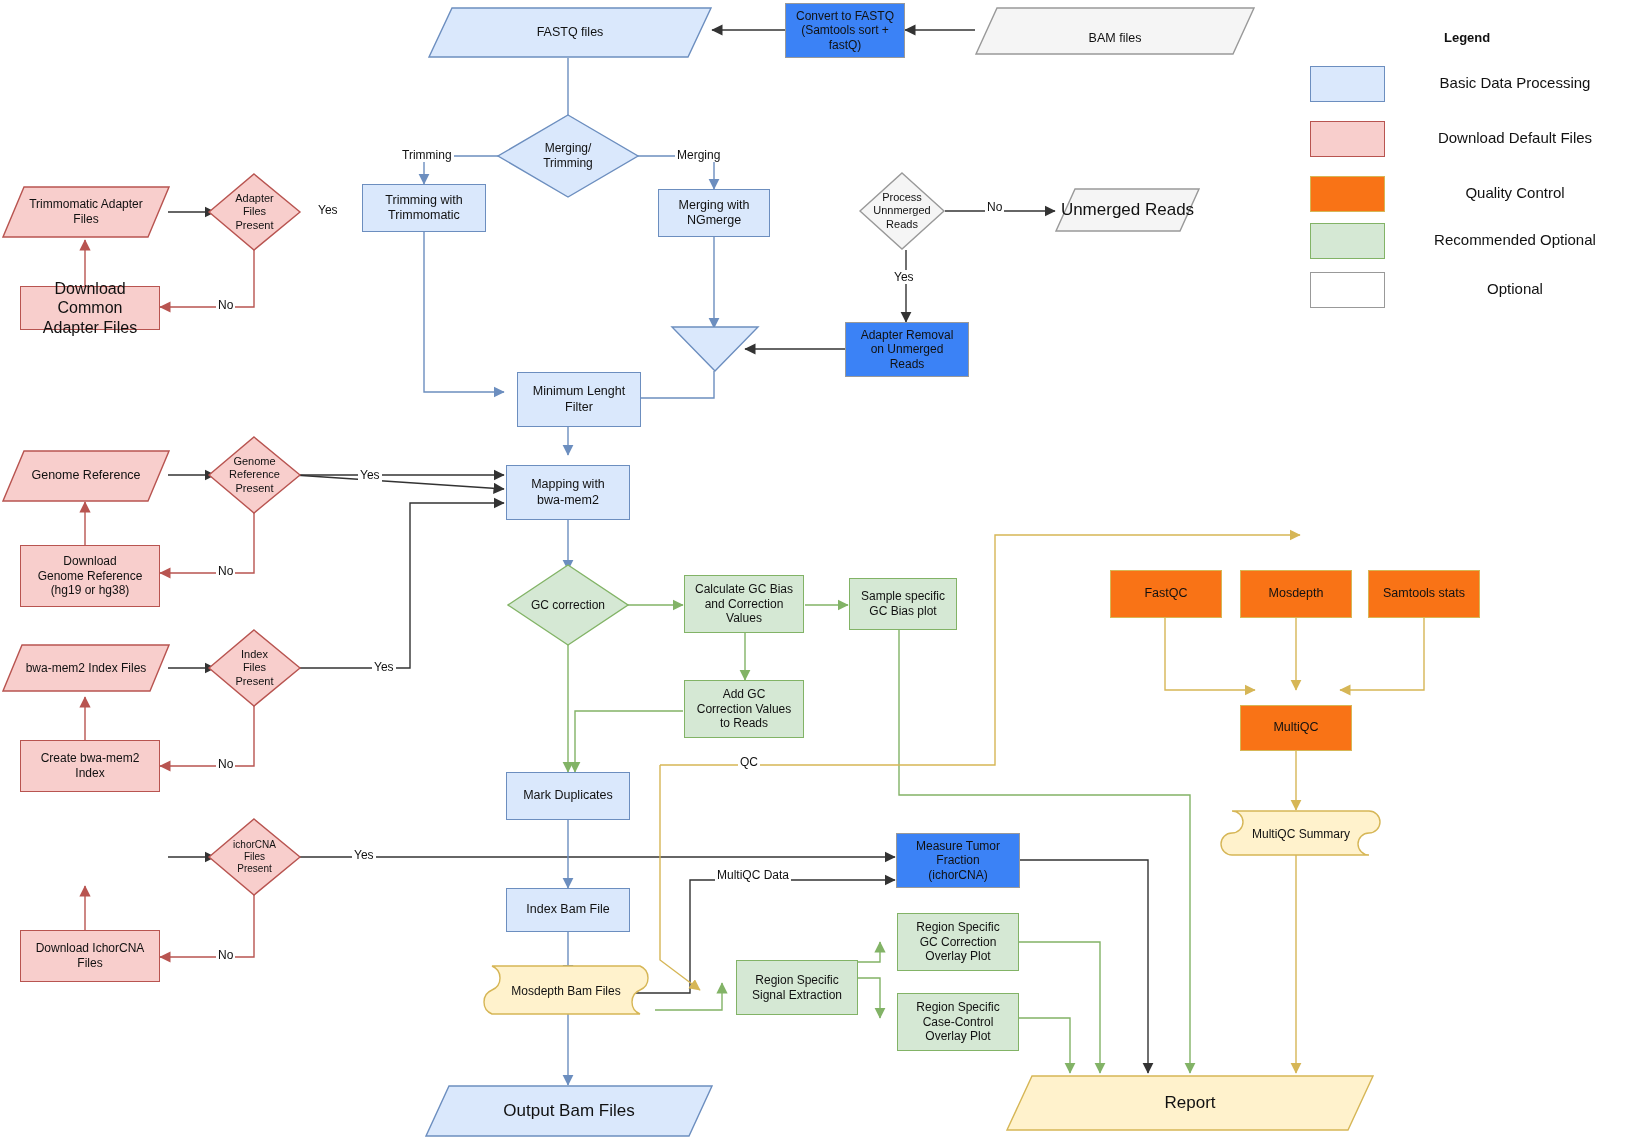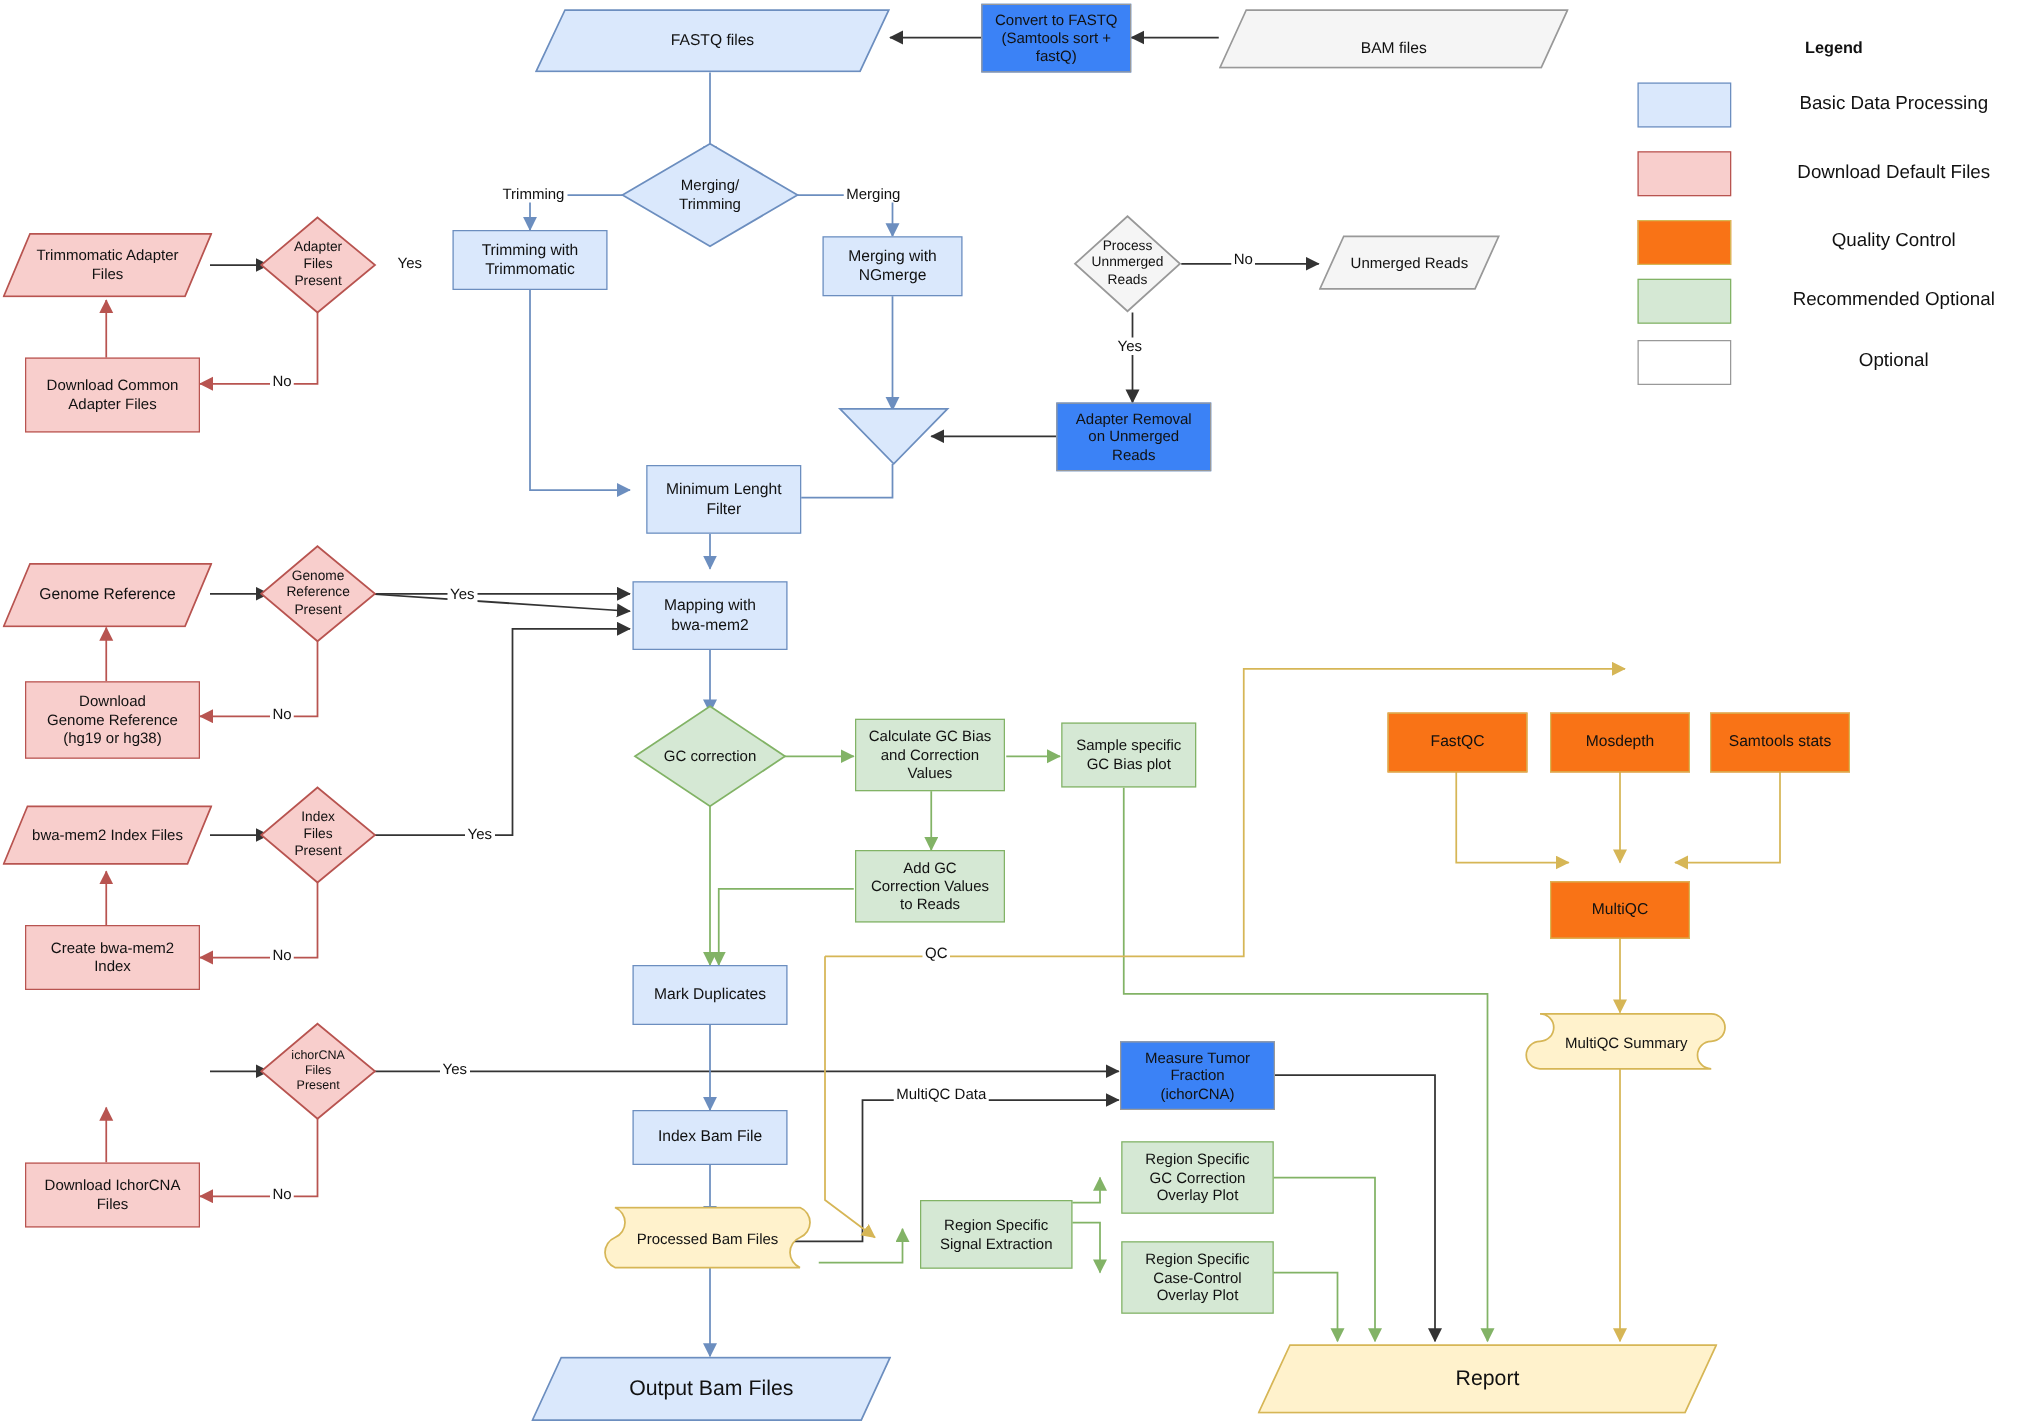--- a/index.html
+++ b/index.html
@@ -208,24 +208,24 @@
       </svg>
     <span class="dtext" style="white-space:pre-line;font-size:11px;">Process
 Unnmerged
 Reads</span>
   </div>
 
   <div class="node para" style="left:1055px;top:188px;width:145px;height:44px;">
     <svg width="145" height="44">
         <polygon points="20,1 144,1 125,43 1,43" fill="#f5f5f5" stroke="#999999" stroke-width="1.4"></polygon>
       </svg>
-    <span class="ptext" style="font-size:12px;">Unmerged Reads</span>
-  </div>
-
-  <div class="node red" style="left:20px;top:286px;width:140px;height:60px;white-space:pre-line;font-size:12px;">
+    <span class="ptext" style="font-size:17px;">Unmerged Reads</span>
+  </div>
+
+  <div class="node red" style="left:20px;top:286px;width:140px;height:44px;white-space:pre-line;font-size:16px;">
     <span>Download Common
 Adapter Files</span>
   </div>
 
   <div class="node gray" style="left:845px;top:322px;width:124px;height:55px;white-space:pre-line;font-size:12px;">
     <span>Adapter Removal
 on Unmerged
 Reads</span>
   </div>
 
@@ -367,21 +367,21 @@
   <div class="node green" style="left:897px;top:913px;width:122px;height:58px;white-space:pre-line;font-size:12px;">
     <span>Region Specific
 GC Correction
 Overlay Plot</span>
   </div>
 
   <div class="node doc" style="left:476px;top:965px;width:180px;height:52px;">
     <svg width="180" height="52">
       <path d="M16,1 H164 a13,13 0 0 1 0,24 a13,13 0 0 0 0,24 H16 a13,13 0 0 1 0,-24 a13,13 0 0 0 0,-24 z" fill="#fff2cc" stroke="#d6b656" stroke-width="1.4"></path>
     </svg>
-    <span class="dctext" style="font-size:12px;">Processed Bam Files</span>
+    <span class="dctext" style="font-size:12px;">Mosdepth Bam Files</span>
   </div>
 
   <div class="node green" style="left:736px;top:960px;width:122px;height:55px;white-space:pre-line;font-size:12px;">
     <span>Region Specific
 Signal Extraction</span>
   </div>
 
   <div class="node green" style="left:897px;top:993px;width:122px;height:58px;white-space:pre-line;font-size:12px;">
     <span>Region Specific
 Case-Control

